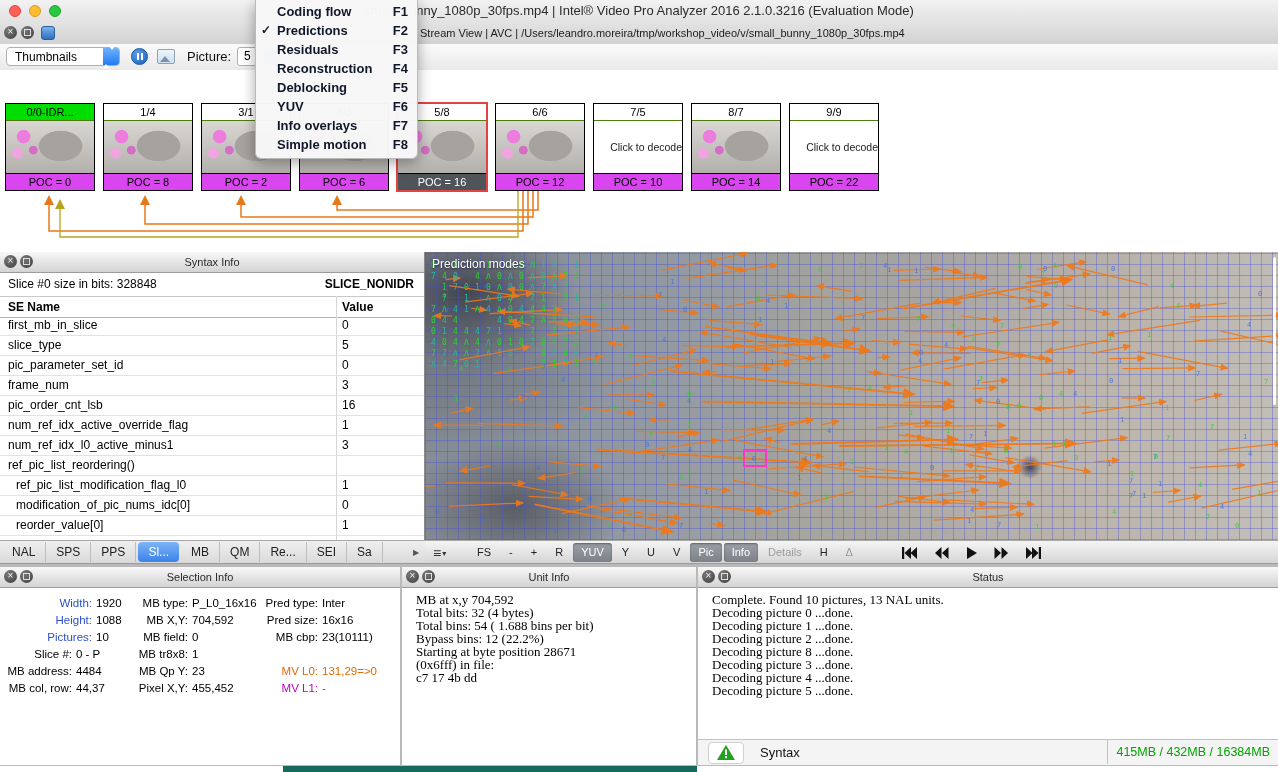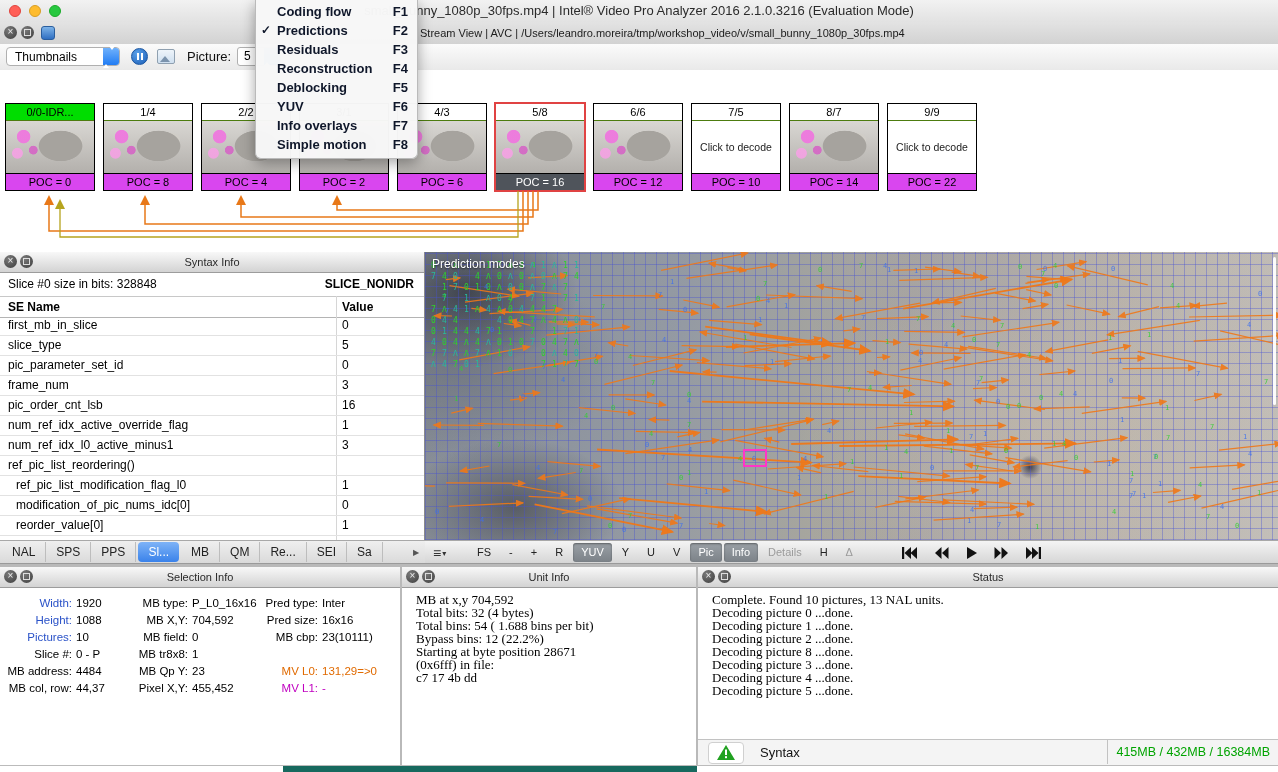--- a/index.html
+++ b/index.html
@@ -62,21 +62,21 @@
   .tlabel.idr{background:#00dd00;}
   .timg{height:52px;position:relative;background:#fff;}
   .timg.bunny{background:
     radial-gradient(circle at 20% 30%, rgba(238,120,222,.95) 0 8%, rgba(238,120,222,0) 9%),
     radial-gradient(circle at 31% 56%, rgba(214,96,198,.85) 0 6%, rgba(214,96,198,0) 7%),
     radial-gradient(circle at 13% 62%, rgba(248,160,230,.85) 0 6%, rgba(248,160,230,0) 7%),
     radial-gradient(ellipse 55% 65% at 62% 48%, #a6a39e 0 44%, rgba(166,163,158,0) 46%),
     radial-gradient(ellipse 40% 45% at 74% 36%, #d0cdc7 0 30%, rgba(208,205,199,0) 32%),
     linear-gradient(#d9d7d3,#b3b0ac);}
   .decode-hint{position:absolute;left:0;right:0;top:50%;transform:translateY(-50%);
-    text-align:center;font-size:10.5px;color:#222;}
+    text-align:right;font-size:10.5px;color:#222;}
   .tpoc{height:16px;border-top:1px solid #000;text-align:center;font-size:11px;line-height:16px;background:#d946ef;}
   .thumb.selected .tpoc{background:#4f545b;color:#fff;}
   #refarrows{position:absolute;left:0;top:121px;pointer-events:none;}
 
   
   .phead{position:relative;height:20px;background:linear-gradient(#f8f8f8,#d3d3d3);
     border-bottom:1px solid #9c9c9c;text-align:center;font-size:11px;line-height:20px;color:#2a2a2a;}
   .phead .db1{left:4px;top:3px;} .phead .db2{left:20px;top:3px;}
 
   
@@ -134,21 +134,21 @@
   .pbtn svg{display:block;fill:#111;}
 
   
   #selection-panel{position:absolute;left:0;top:567px;width:400px;height:198px;background:#fff;}
   .sel-body{position:absolute;top:20px;left:0;right:0;bottom:0;font-size:11.5px;color:#000;}
   .sel-col{position:absolute;top:8px;}
   .sel-col.c1{left:0;} .sel-col.c2{left:108px;} .sel-col.c3{left:256px;}
   .sel-row{height:17px;line-height:17px;white-space:nowrap;}
   .sl{display:inline-block;text-align:right;padding-right:4px;}
   .c1 .sl{width:72px;} .c2 .sl{width:80px;} .c3 .sl{width:62px;}
-  .sel-row.blue .sl{color:#2a52c8;}
+  .sel-row.blue .sl{color:#2a52c8;margin-left:20px;}
   .sel-row.orange .sl,.sel-row.orange .sv{color:#e06a00;}
   .sel-row.magenta .sl,.sel-row.magenta .sv{color:#c000c0;}
 
   #unit-panel{position:absolute;left:402px;top:567px;width:294px;height:198px;background:#fff;}
   .mono-body{position:absolute;top:20px;left:0;right:0;bottom:0;padding:6px 0 0 14px;
     font-family:Liberation Serif, serif;font-size:13px;line-height:13px;color:#000;}
   .mline{white-space:pre;}
 
   #status-panel{position:absolute;left:698px;top:567px;width:580px;height:198px;background:#fff;}
   #status-panel .mono-body{bottom:25px;}
@@ -221,27 +221,20 @@
         </div>
 
         <div class="thumb">
           <div class="tlabel"><span>1/4</span></div>
           <div class="timg bunny">
             <span class="decode-hint"></span>
           </div>
           <div class="tpoc"><span>POC = 8</span></div>
         </div>
 
-        <div class="thumb">
-          <div class="tlabel"><span>2/2</span></div>
-          <div class="timg bunny">
-            <span class="decode-hint"></span>
-          </div>
-          <div class="tpoc"><span>POC = 4</span></div>
-        </div>
 
         <div class="thumb">
           <div class="tlabel"><span>3/1</span></div>
           <div class="timg bunny">
             <span class="decode-hint"></span>
           </div>
           <div class="tpoc"><span>POC = 2</span></div>
         </div>
 
         <div class="thumb">

